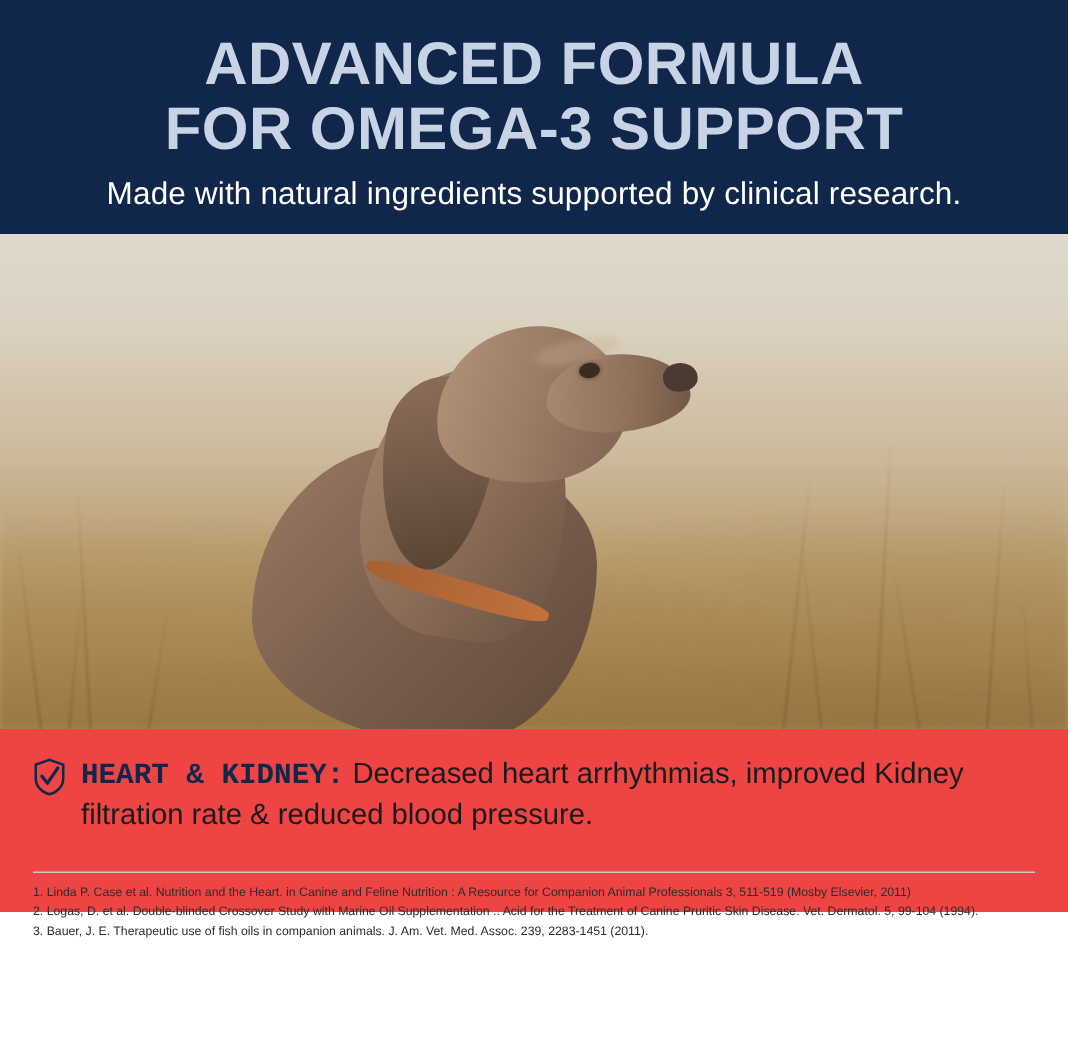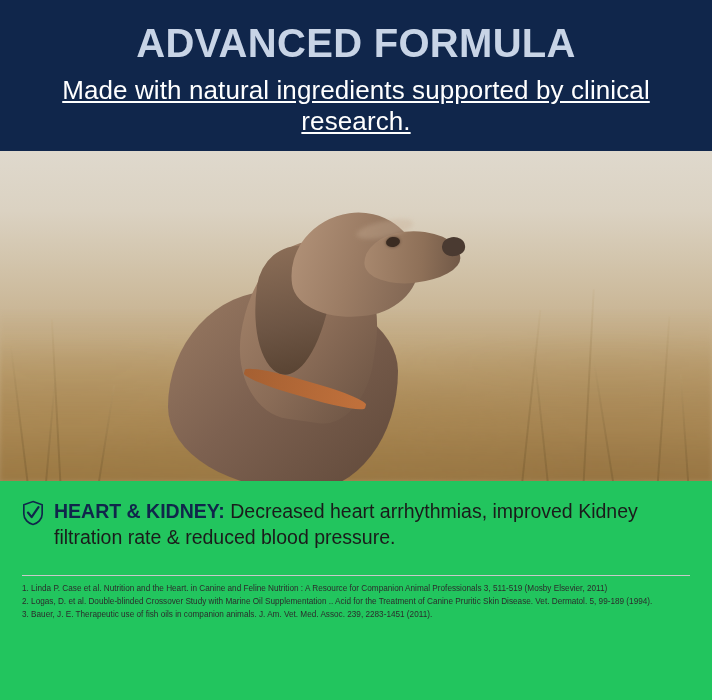--- a/index.html
+++ b/index.html
@@ -6,45 +6,44 @@
   html, body {
     width: 712px;
     height: 700px;
     background: #ffffff;
     font-family: "Liberation Sans", sans-serif;
     overflow: hidden;
   }
   .page {
     position: relative;
     width: 712px;
-    height: 700px;
-    background: #22c55e;
+    height: 608px;
+    background: #ef4444;
   }
 
   
   .header {
     background: #10264b;
     padding: 22px 20px 14px 20px;
     text-align: center;
   }
   .header h1 {
     color: #c8d4e6;
     font-weight: 700;
     font-size: 40px;
     line-height: 1.08;
     letter-spacing: 0.3px;
   }
   .header h1 .line2 { display: block; }
   .header .subtitle {
     margin-top: 10px;
     color: #ffffff;
-    font-size: 26px;
+    font-size: 21px;
     font-weight: 400;
     letter-spacing: 0.1px;
-    text-decoration: underline;
   }
 
   
   .hero {
     position: relative;
     width: 712px;
     height: 330px;
     overflow: hidden;
     background: #cdbca3;
   }
@@ -181,20 +180,21 @@
     color: #10264b;
   }
   .benefit .text {
     font-size: 19.5px;
     line-height: 1.32;
     color: #1b1b1b;
   }
   .benefit .text .lead {
     color: #10264b;
     font-weight: 700;
+    font-family: Liberation Mono, monospace;
   }
   .benefit .text sup {
     font-size: 11px;
     vertical-align: super;
   }
 
   
   .rule {
     height: 1px;
     background: #c9c9c9;
@@ -210,20 +210,21 @@
   }
 </style>
 </head>
 <body>
 
 <div class="page">
 
   <div class="header">
     <h1>
       <span>ADVANCED FORMULA</span>
+      <span class="line2">FOR OMEGA-3 SUPPORT</span>
     </h1>
     <div class="subtitle">Made with natural ingredients supported by clinical research.</div>
   </div>
 
   <div class="hero">
     <div class="sky"></div>
     <div class="blurgrass"></div>
 
     <div class="stalk" style="left:28px;height:150px;transform:rotate(-7deg);"></div>
     <div class="stalk" style="left:44px;height:120px;transform:rotate(5deg);"></div>
@@ -263,17 +264,17 @@
       </span>
     </div>
 
 
   </div>
 
   <div class="rule"></div>
 
   <div class="footnotes">
     <div>1. Linda P. Case et al. Nutrition and the Heart. in Canine and Feline Nutrition : A Resource for Companion Animal Professionals 3, 511-519 (Mosby Elsevier, 2011)</div>
-    <div>2. Logas, D. et al. Double-blinded Crossover Study with Marine Oil Supplementation .. Acid for the Treatment of Canine Pruritic Skin Disease. Vet. Dermatol. 5, 99-189 (1994).</div>
+    <div>2. Logas, D. et al. Double-blinded Crossover Study with Marine Oil Supplementation .. Acid for the Treatment of Canine Pruritic Skin Disease. Vet. Dermatol. 5, 99-104 (1994).</div>
     <div>3. Bauer, J. E. Therapeutic use of fish oils in companion animals. J. Am. Vet. Med. Assoc. 239, 2283-1451 (2011).</div>
   </div>
 
 </div>
 
 </body></html>

